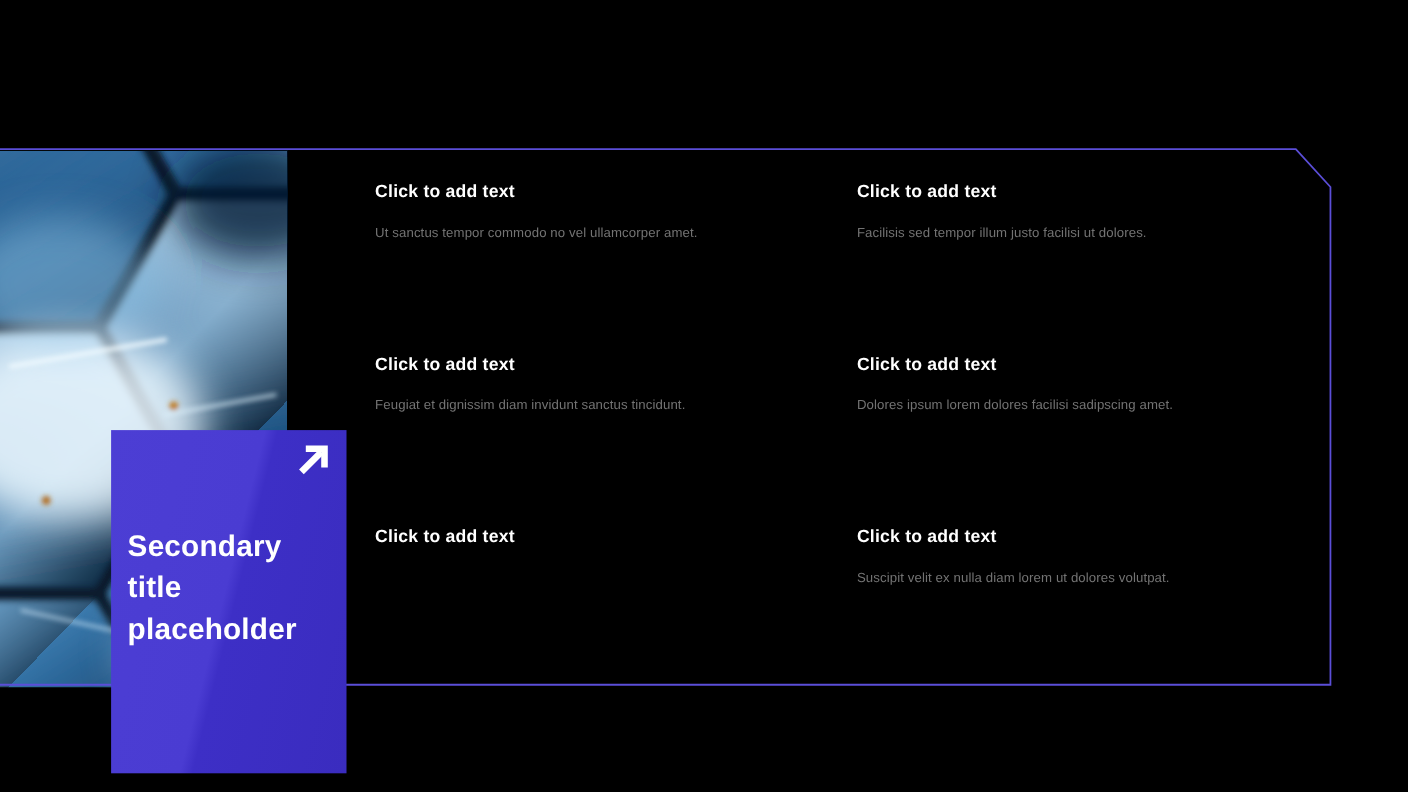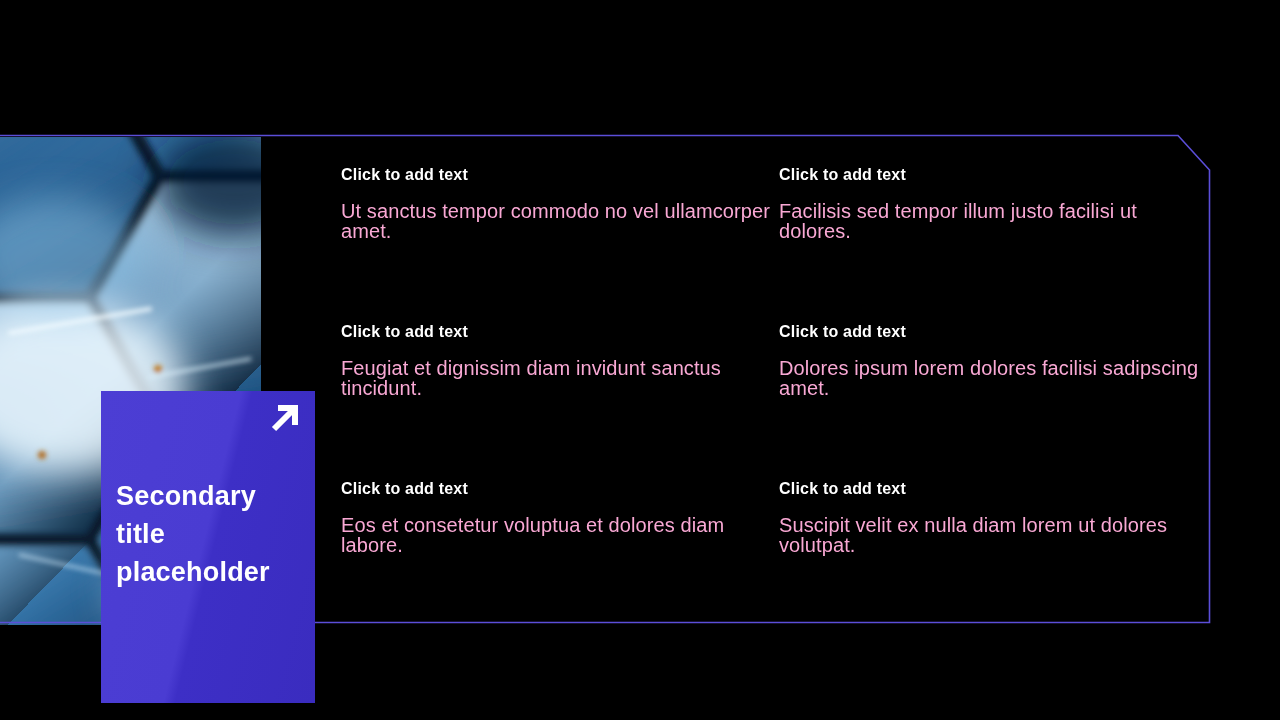--- a/index.html
+++ b/index.html
@@ -18,21 +18,21 @@
     background:linear-gradient(104deg,#4c3ed4 0%,#4a3cd2 48%,#3d2fc6 52%,#3a2cbf 100%);
   }
   .title-card h2{
     position:absolute;left:15px;top:86px;right:10px;margin:0;
     color:#fff;font-size:27px;line-height:38px;font-weight:bold;letter-spacing:0.2px;
   }
   .arrow-wrap{position:absolute;top:11px;right:14px;width:34px;height:34px;}
   
   .cell{position:absolute;width:430px;}
   .cell h3{margin:0 0 14px 0;color:#ffffff;font-size:16px;line-height:24px;font-weight:bold;letter-spacing:0.2px;}
-  .cell p{margin:0;color:#f9a8d4;font-size:20px;line-height:20px;letter-spacing:0.1px;}
+  .cell p{margin:0;color:#737373;font-size:12px;line-height:20px;letter-spacing:0.1px;}
   .c0{left:341px;top:163px;} .c1{left:779px;top:163px;}
   .c2{left:341px;top:320px;} .c3{left:779px;top:320px;}
   .c4{left:341px;top:477px;} .c5{left:779px;top:477px;}
 </style>
 </head>
 <body>
 
 <div class="slide">
 
   <div class="photo">
@@ -123,20 +123,19 @@
   <div class="cell c2">
     <h3>Click to add text</h3>
     <p>Feugiat et dignissim diam invidunt sanctus tincidunt.</p>
   </div>
   <div class="cell c3">
     <h3>Click to add text</h3>
     <p>Dolores ipsum lorem dolores facilisi sadipscing amet.</p>
   </div>
   <div class="cell c4">
     <h3>Click to add text</h3>
-    <p>Eos et consetetur voluptua et dolores diam labore.</p>
   </div>
   <div class="cell c5">
     <h3>Click to add text</h3>
     <p>Suscipit velit ex nulla diam lorem ut dolores volutpat.</p>
   </div>
 
 </div>
 
 </body></html>

